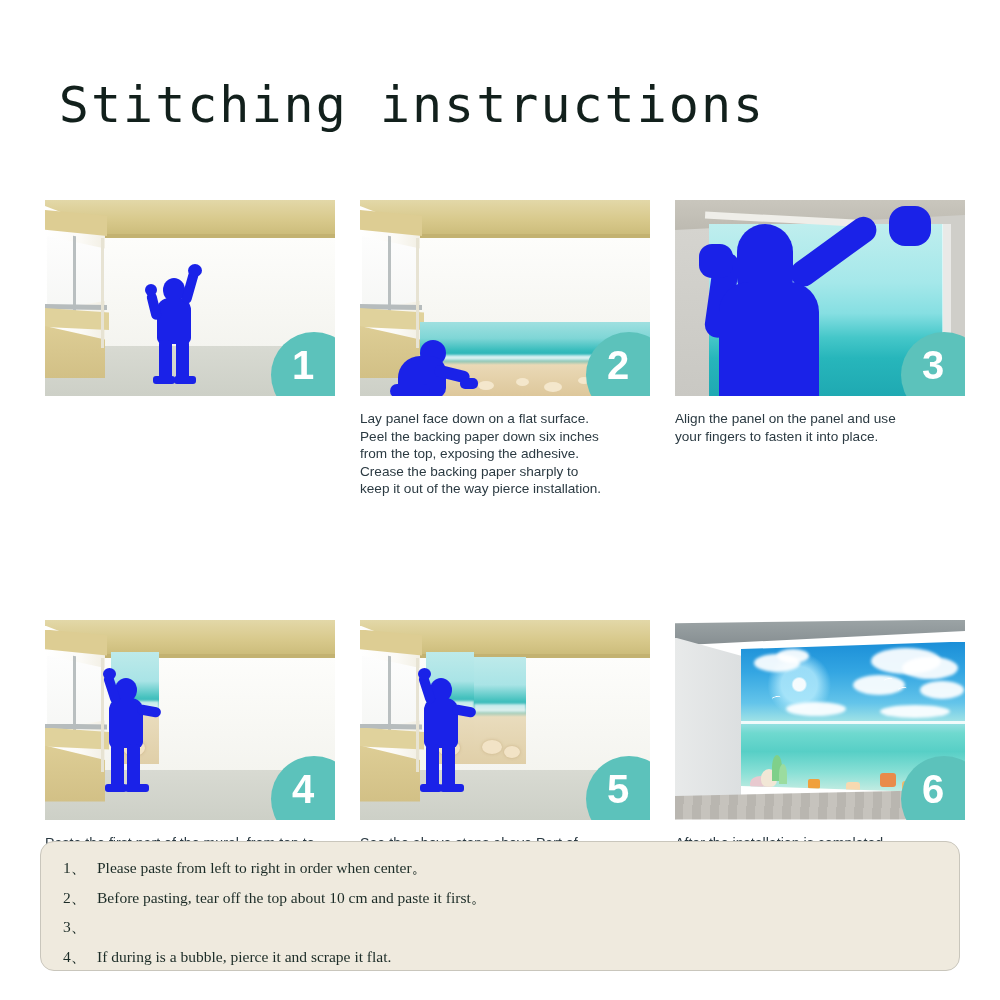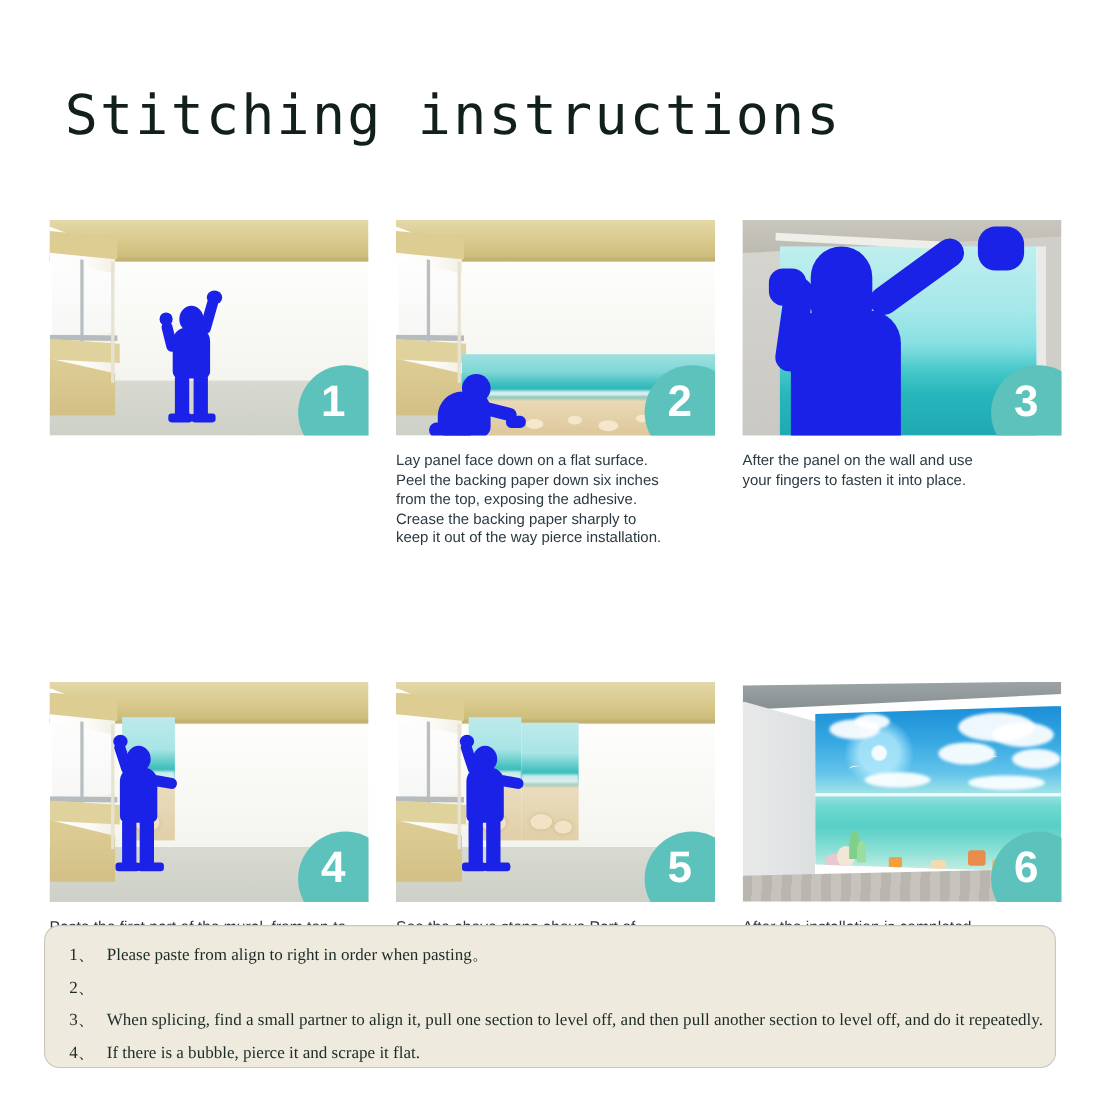--- a/index.html
+++ b/index.html
@@ -382,21 +382,21 @@
         <div>
           <div class="figure" style="left:62px;top:24px;width:56px;height:74px;border-radius:28px 28px 20px 20px;z-index:5;"></div>
           <div class="figure" style="left:44px;top:82px;width:100px;height:118px;border-radius:30px 30px 0 0;z-index:5;"></div>
           <div class="figure" style="left:118px;top:68px;width:100px;height:26px;border-radius:14px;transform:rotate(-36deg);transform-origin:left center;z-index:4;"></div>
           <div class="figure" style="left:214px;top:6px;width:42px;height:40px;border-radius:16px;z-index:6;"></div>
           <div class="figure" style="left:34px;top:52px;width:26px;height:86px;border-radius:13px;transform:rotate(8deg);z-index:4;"></div>
           <div class="figure" style="left:24px;top:44px;width:34px;height:34px;border-radius:13px;z-index:6;"></div>
         </div>
         <div class="badge">3</div>
       </div>
-      <div class="caption">After the panel on the wall and use
+      <div class="caption">Align the panel on the panel and use
 your fingers to fasten it into place.</div>
     </div>
   </div>
 
   <div class="step-row row-2">
 
     <div class="step">
       <div class="panel">
         <div class="room">
           <div class="ceiling"></div>
@@ -514,26 +514,26 @@
 close the doors and windows for 1-2 days
 to avoid deformation caused by rapid drying
 caused by ventilation.</div>
     </div>
   </div>
 </div>
 
 <div class="notes">
   <div class="note-row">
     <span class="note-num">1、</span>
-    <span>Please paste from align to right in order when pasting。</span>
+    <span>Please paste from left to right in order when center。</span>
   </div>
   <div class="note-row">
     <span class="note-num">2、</span>
+    <span>Before pasting, tear off the top about 10 cm and paste it first。</span>
   </div>
   <div class="note-row">
     <span class="note-num">3、</span>
-    <span>When splicing, find a small partner to align it, pull one section to level off, and then pull another section to level off, and do it repeatedly.</span>
   </div>
   <div class="note-row">
     <span class="note-num">4、</span>
-    <span>If there is a bubble, pierce it and scrape it flat.</span>
+    <span>If during is a bubble, pierce it and scrape it flat.</span>
   </div>
 </div>
 
 </body></html>

